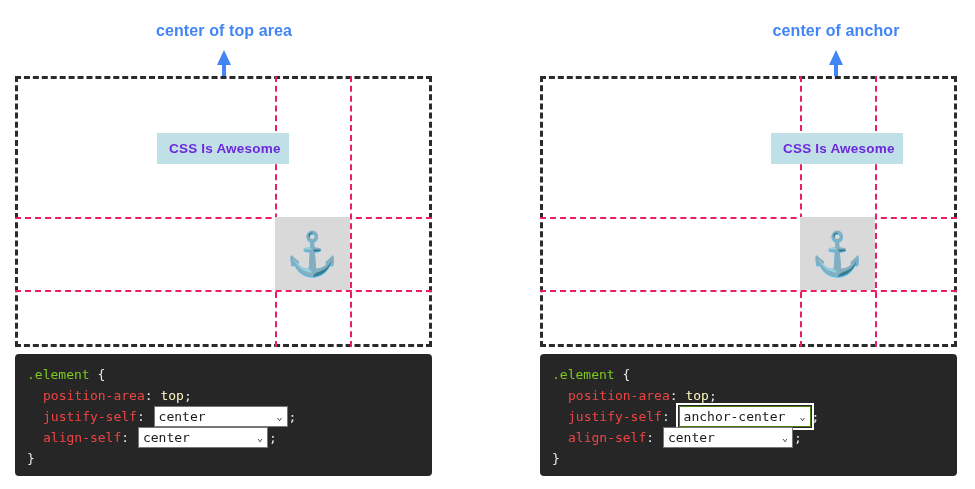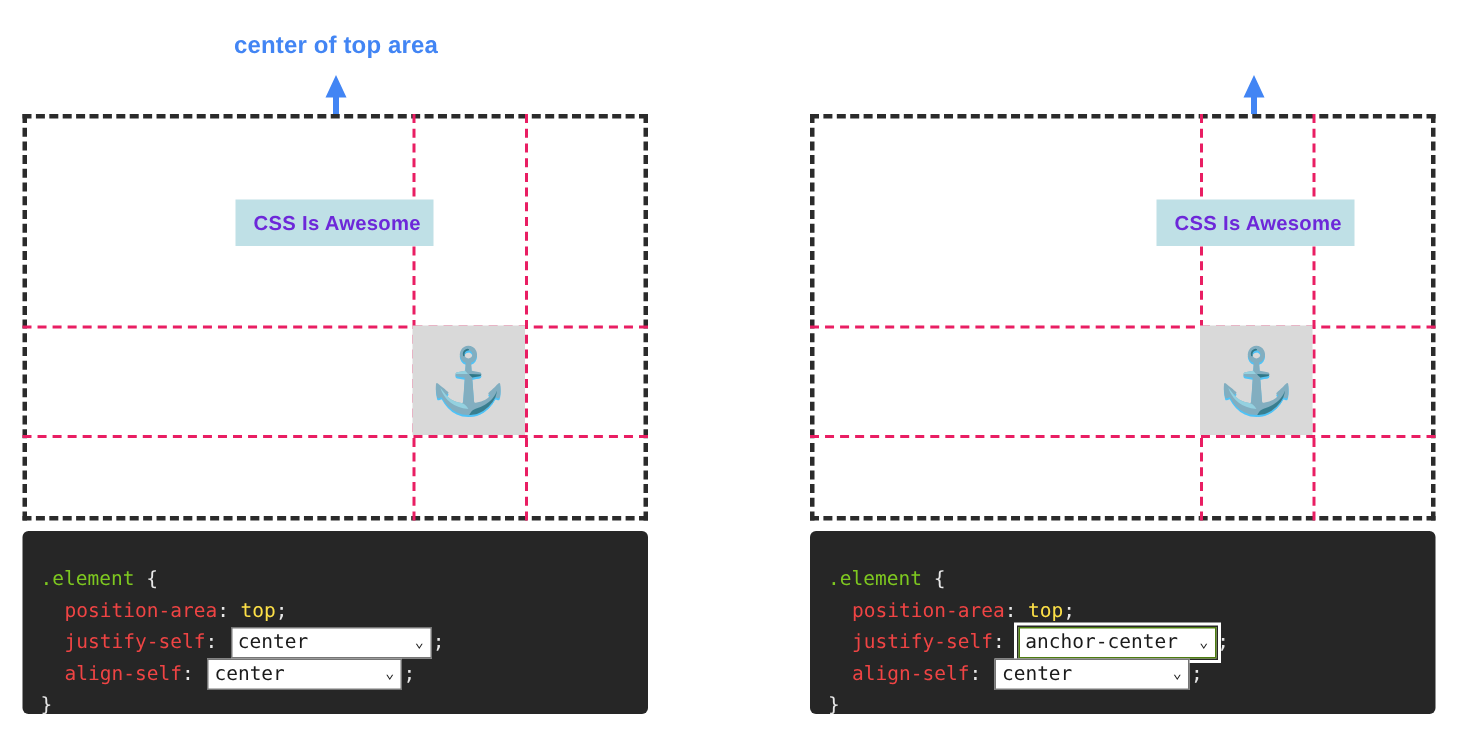--- a/index.html
+++ b/index.html
@@ -116,32 +116,32 @@
   
   .code {
     position: absolute;
     left: 15px;
     top: 354px;
     width: 417px;
     height: 122px;
     background: #262626;
     border-radius: 4px;
     box-sizing: border-box;
-    padding: 22px 12px 10px 12px;
+    padding: 10px 12px 10px 12px;
     font-family: "DejaVu Sans Mono", monospace;
     font-size: 13px;
     line-height: 21px;
     color: #e8e8e8;
   }
   .code .ln { white-space: nowrap; height: 21px; display: flex; align-items: center; }
   .code .ln.indent { padding-left: 16px; }
   .sel   { color: #7ec820; }
   .prop  { color: #ef4444; }
   .punc  { color: #e8e8e8; }
-  .val   { color: #fde047; }
+  .val   { color: #fef9c3; }
 
   select.code-select {
     font-family: "DejaVu Sans Mono", monospace;
     font-size: 13px;
     background: #ffffff;
     color: #1a1a1a;
     border: 1px solid #767676;
     border-radius: 0;
     height: 21px;
     padding: 0 2px 0 4px;
@@ -235,20 +235,21 @@
       </div>
 
       <div class="ln">
         <span class="punc">}</span>
       </div>
     </div>
   </div>
 
   <div class="panel right" style="left:0; width:975px; pointer-events:none;">
 
+    <div class="caption" style="left:836px; pointer-events:auto;">center of anchor</div>
 
     <div class="arrow" style="left:836px; top:50px; height:167px;">
       <svg width="18" height="167" viewBox="0 0 18 167">
         <path d="M9 0 L16 15 L11 15 L11 167 L7 167 L7 15 L2 15 Z" fill="#4285f4"></path>
       </svg>
     </div>
 
     <div class="container-box" style="left:540px; pointer-events:auto;"></div>
 
     <div class="grid-line v" style="left:800px;"></div>

